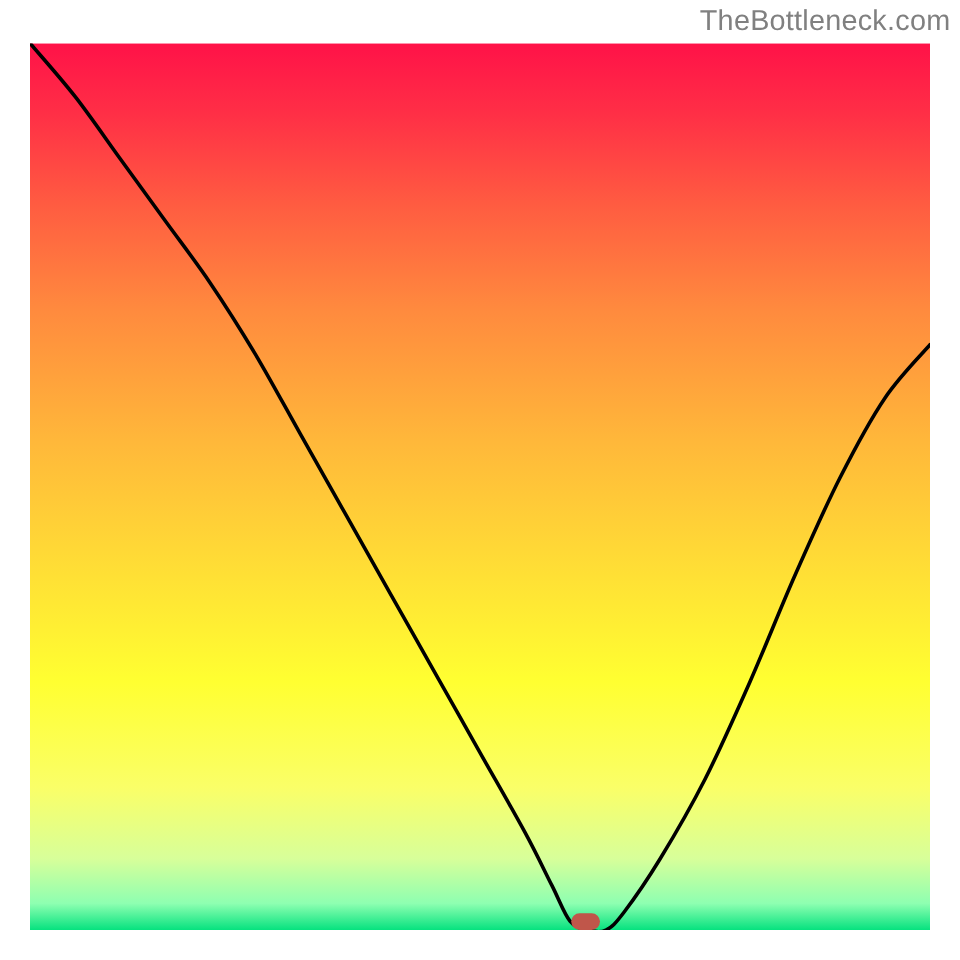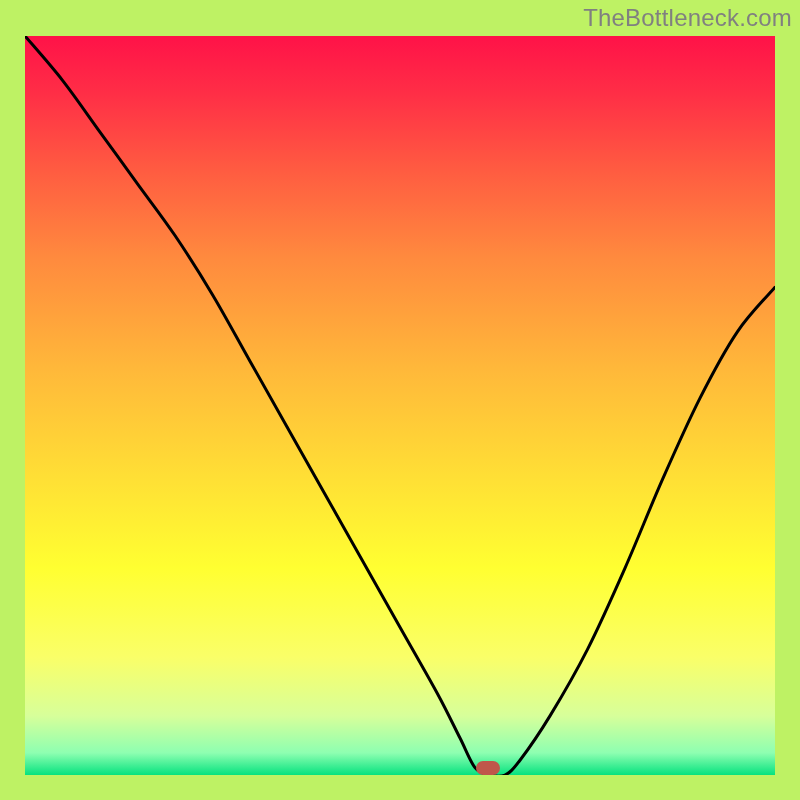--- a/index.html
+++ b/index.html
@@ -8,21 +8,21 @@
     width: 800px;
     height: 800px;
     overflow: hidden;
     background: #000;
     font-family: Arial, Helvetica, sans-serif;
   }
   .frame {
     position: relative;
     width: 800px;
     height: 800px;
-    background: #bef264;
+    background: #ffffff;
   }
   .attribution {
     position: absolute;
     top: 4px;
     right: 8px;
     color: #808080;
     font-size: 24px;
     font-weight: 500;
     letter-spacing: 0.2px;
   }

